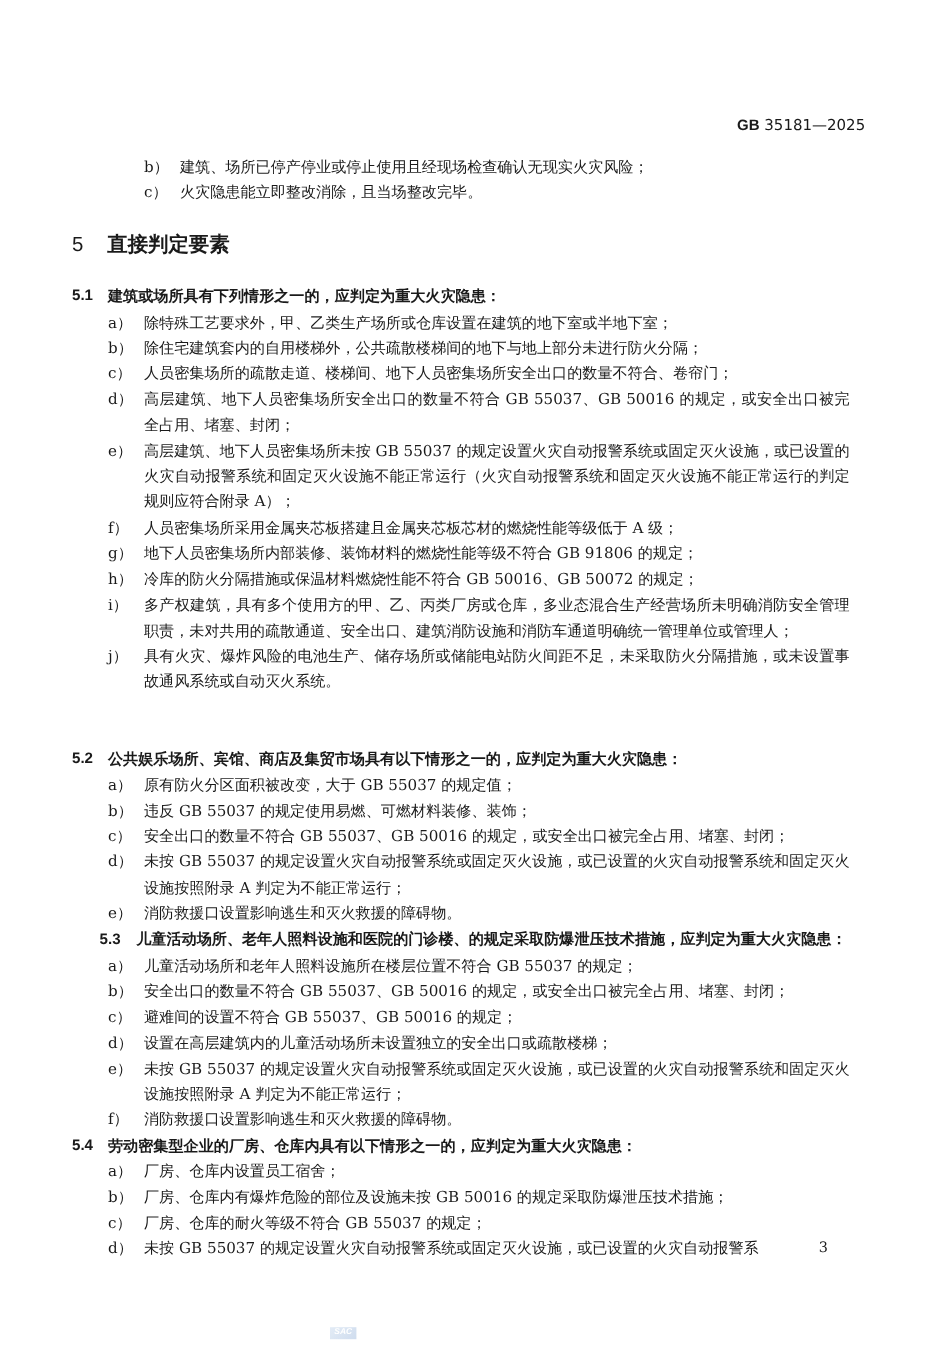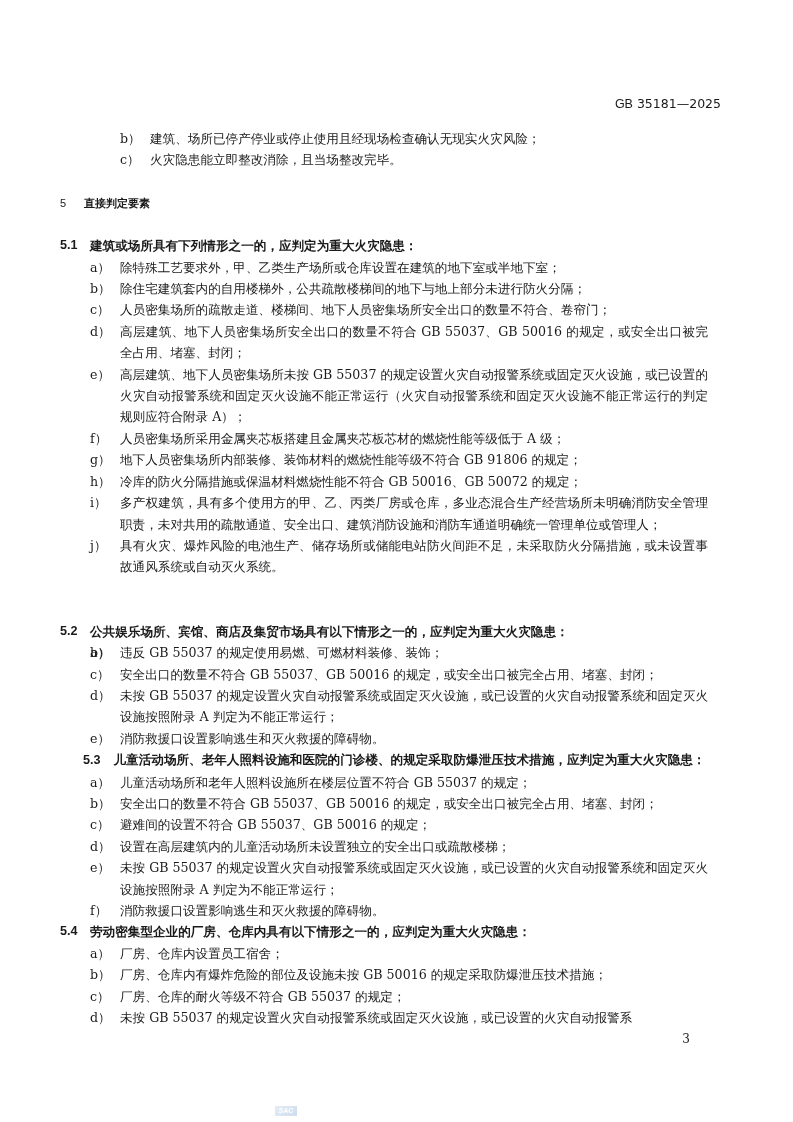--- a/index.html
+++ b/index.html
@@ -1,30 +1,30 @@
 <!DOCTYPE html>
 <html><head>
 <meta charset="utf-8">
 <style>
   html, body { margin: 0; padding: 0; background: #ffffff; }
   body { width: 793px; height: 1122px; position: relative; overflow: hidden;
          font-family: "DejaVu Serif", "Liberation Serif", serif; color: #1a1a1a; }
   .page-header { position: absolute; top: 96px; right: 72px; font-size: 12.5px;
                  font-family: "DejaVu Sans", "Liberation Sans", sans-serif; }
-  .page-header b { font-family: "Liberation Sans", sans-serif; font-weight: normal; }
+  .page-header b { font-family: "Liberation Sans", sans-serif; font-weight: bold; }
   .content { position: absolute; left: 90px; top: 128px; width: 618px; font-size: 12.6px; }
   .line { line-height: 21.4px; white-space: nowrap; }
   .item { position: relative; padding-left: 60px; line-height: 21.4px; }
   .item .lbl { position: absolute; left: 30px; top: 0; }
   .clause { position: relative; padding-left: 30px; line-height: 21.4px; font-weight: bold; }
   .clause .num { position: absolute; left: 0; top: 0; font-family: "Liberation Sans", sans-serif; }
   .clause.wrap { padding-left: 0; text-indent: 0; }
   .clause.wrap .num { position: static; margin-right: 13px; margin-left: 23px; }
   .section-title { margin-top: 21px; margin-bottom: 21px; line-height: 21.4px;
-                   font-family: "DejaVu Sans", "Liberation Sans", sans-serif; font-weight: bold; font-size: 11px; }
+                   font-family: "DejaVu Sans", "Liberation Sans", sans-serif; font-weight: bold; font-size: 17px; }
   .section-title .num { font-weight: normal; font-family: "Liberation Sans", sans-serif; margin-right: 14px; }
   .justify { text-align: justify; text-align-last: left; }
   .page-number { position: absolute; top: 1032px; right: 103px; font-size: 12px; }
   .watermark { position: absolute; top: 1106px; left: 275px; width: 22px; height: 10px;
                background: linear-gradient(135deg,#e3ecf6,#cfdcee); color: #ffffff;
                font-family: "Liberation Sans", sans-serif; font-size: 7px; font-style: italic;
                font-weight: bold; line-height: 10px; text-align: center; }
 </style>
 </head>
 <body>
@@ -65,21 +65,21 @@
     <div class="item"><span class="lbl">h）</span><span>冷库的防火分隔措施或保温材料燃烧性能不符合 GB 50016、GB 50072 的规定；</span></div>
     <div class="item justify"><span class="lbl">i）</span><span>多产权建筑，具有多个使用方的甲、乙、丙类厂房或仓库，多业态混合生产经营场所未明确消防安全管理职责，未对共用的疏散通道、安全出口、建筑消防设施和消防车通道明确统一管理单位或管理人；</span></div>
     <div class="item justify"><span class="lbl">j）</span><span>具有火灾、爆炸风险的电池生产、储存场所或储能电站防火间距不足，未采取防火分隔措施，或未设置事故通风系统或自动灭火系统。</span></div>
   </div>
 
   <div style="margin-left:-30px;margin-top:43px;">
     <div class="clause line">
       <span class="num">5.2</span>
       <span>公共娱乐场所、宾馆、商店及集贸市场具有以下情形之一的，应判定为重大火灾隐患：</span>
     </div>
-    <div class="item"><span class="lbl">a）</span></div>
+    <div class="item"><span class="lbl">a）</span><span>原有防火分区面积被改变，大于 GB 55037 的规定值；</span></div>
     <div class="item"><span class="lbl">b）</span><span>违反 GB 55037 的规定使用易燃、可燃材料装修、装饰；</span></div>
     <div class="item"><span class="lbl">c）</span><span>安全出口的数量不符合 GB 55037、GB 50016 的规定，或安全出口被完全占用、堵塞、封闭；</span></div>
     <div class="item justify"><span class="lbl">d）</span><span>未按 GB 55037 的规定设置火灾自动报警系统或固定灭火设施，或已设置的火灾自动报警系统和固定灭火设施按照附录 A 判定为不能正常运行；</span></div>
     <div class="item"><span class="lbl">e）</span><span>消防救援口设置影响逃生和灭火救援的障碍物。</span></div>
   </div>
 
   <div style="margin-left:-30px;">
     <div class="clause wrap justify">
       <span class="num">5.3</span><span>儿童活动场所、老年人照料设施和医院的门诊楼、的规定采取防爆泄压技术措施，应判定为重大火灾隐患：</span>
     </div>

